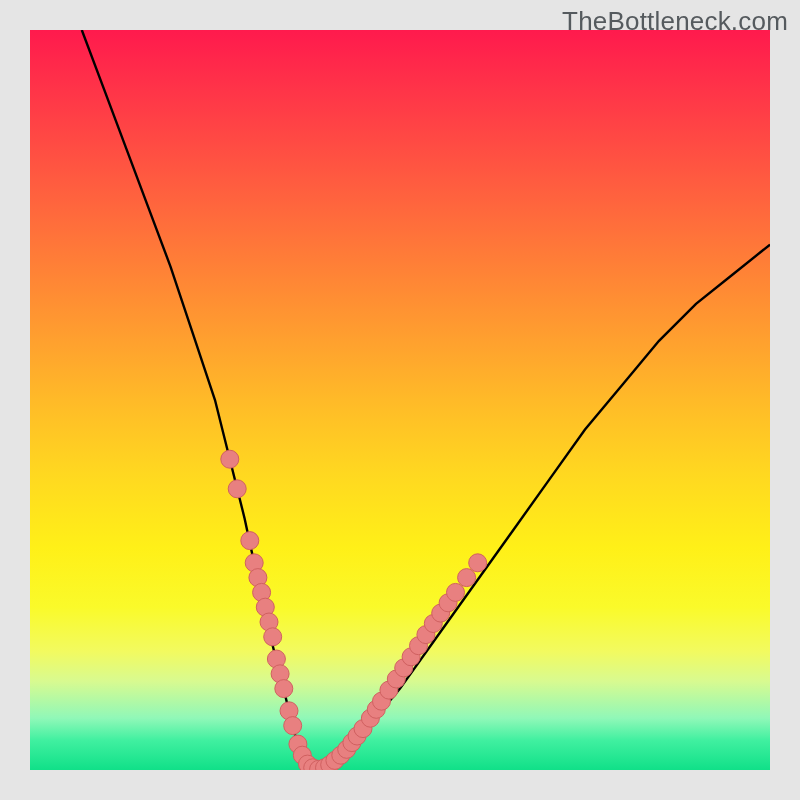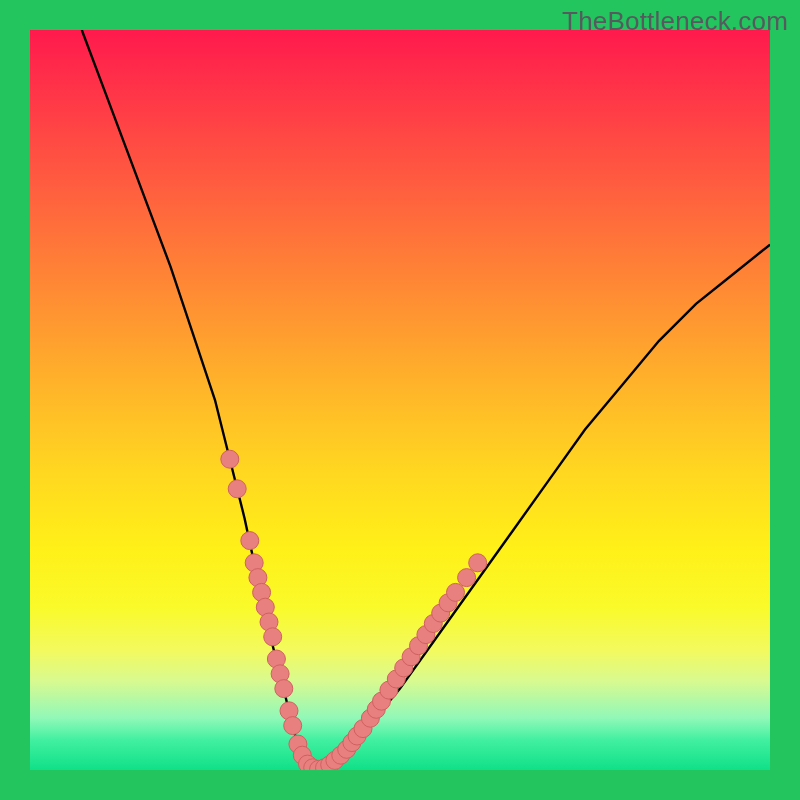--- a/index.html
+++ b/index.html
@@ -10,21 +10,21 @@
     overflow: hidden;
     background: #000;
     font-family: Arial, Helvetica, sans-serif;
   }
   .frame {
     position: absolute;
     left: 0;
     top: 0;
     width: 800px;
     height: 800px;
-    background: #22c55e;
+    background: #e5e5e5;
   }
   .plot-area {
     position: absolute;
     left: 30px;
     top: 30px;
     width: 740px;
     height: 740px;
     background: linear-gradient(to bottom,
       #ff1a4d 0%,
       #ff3a47 10%,

